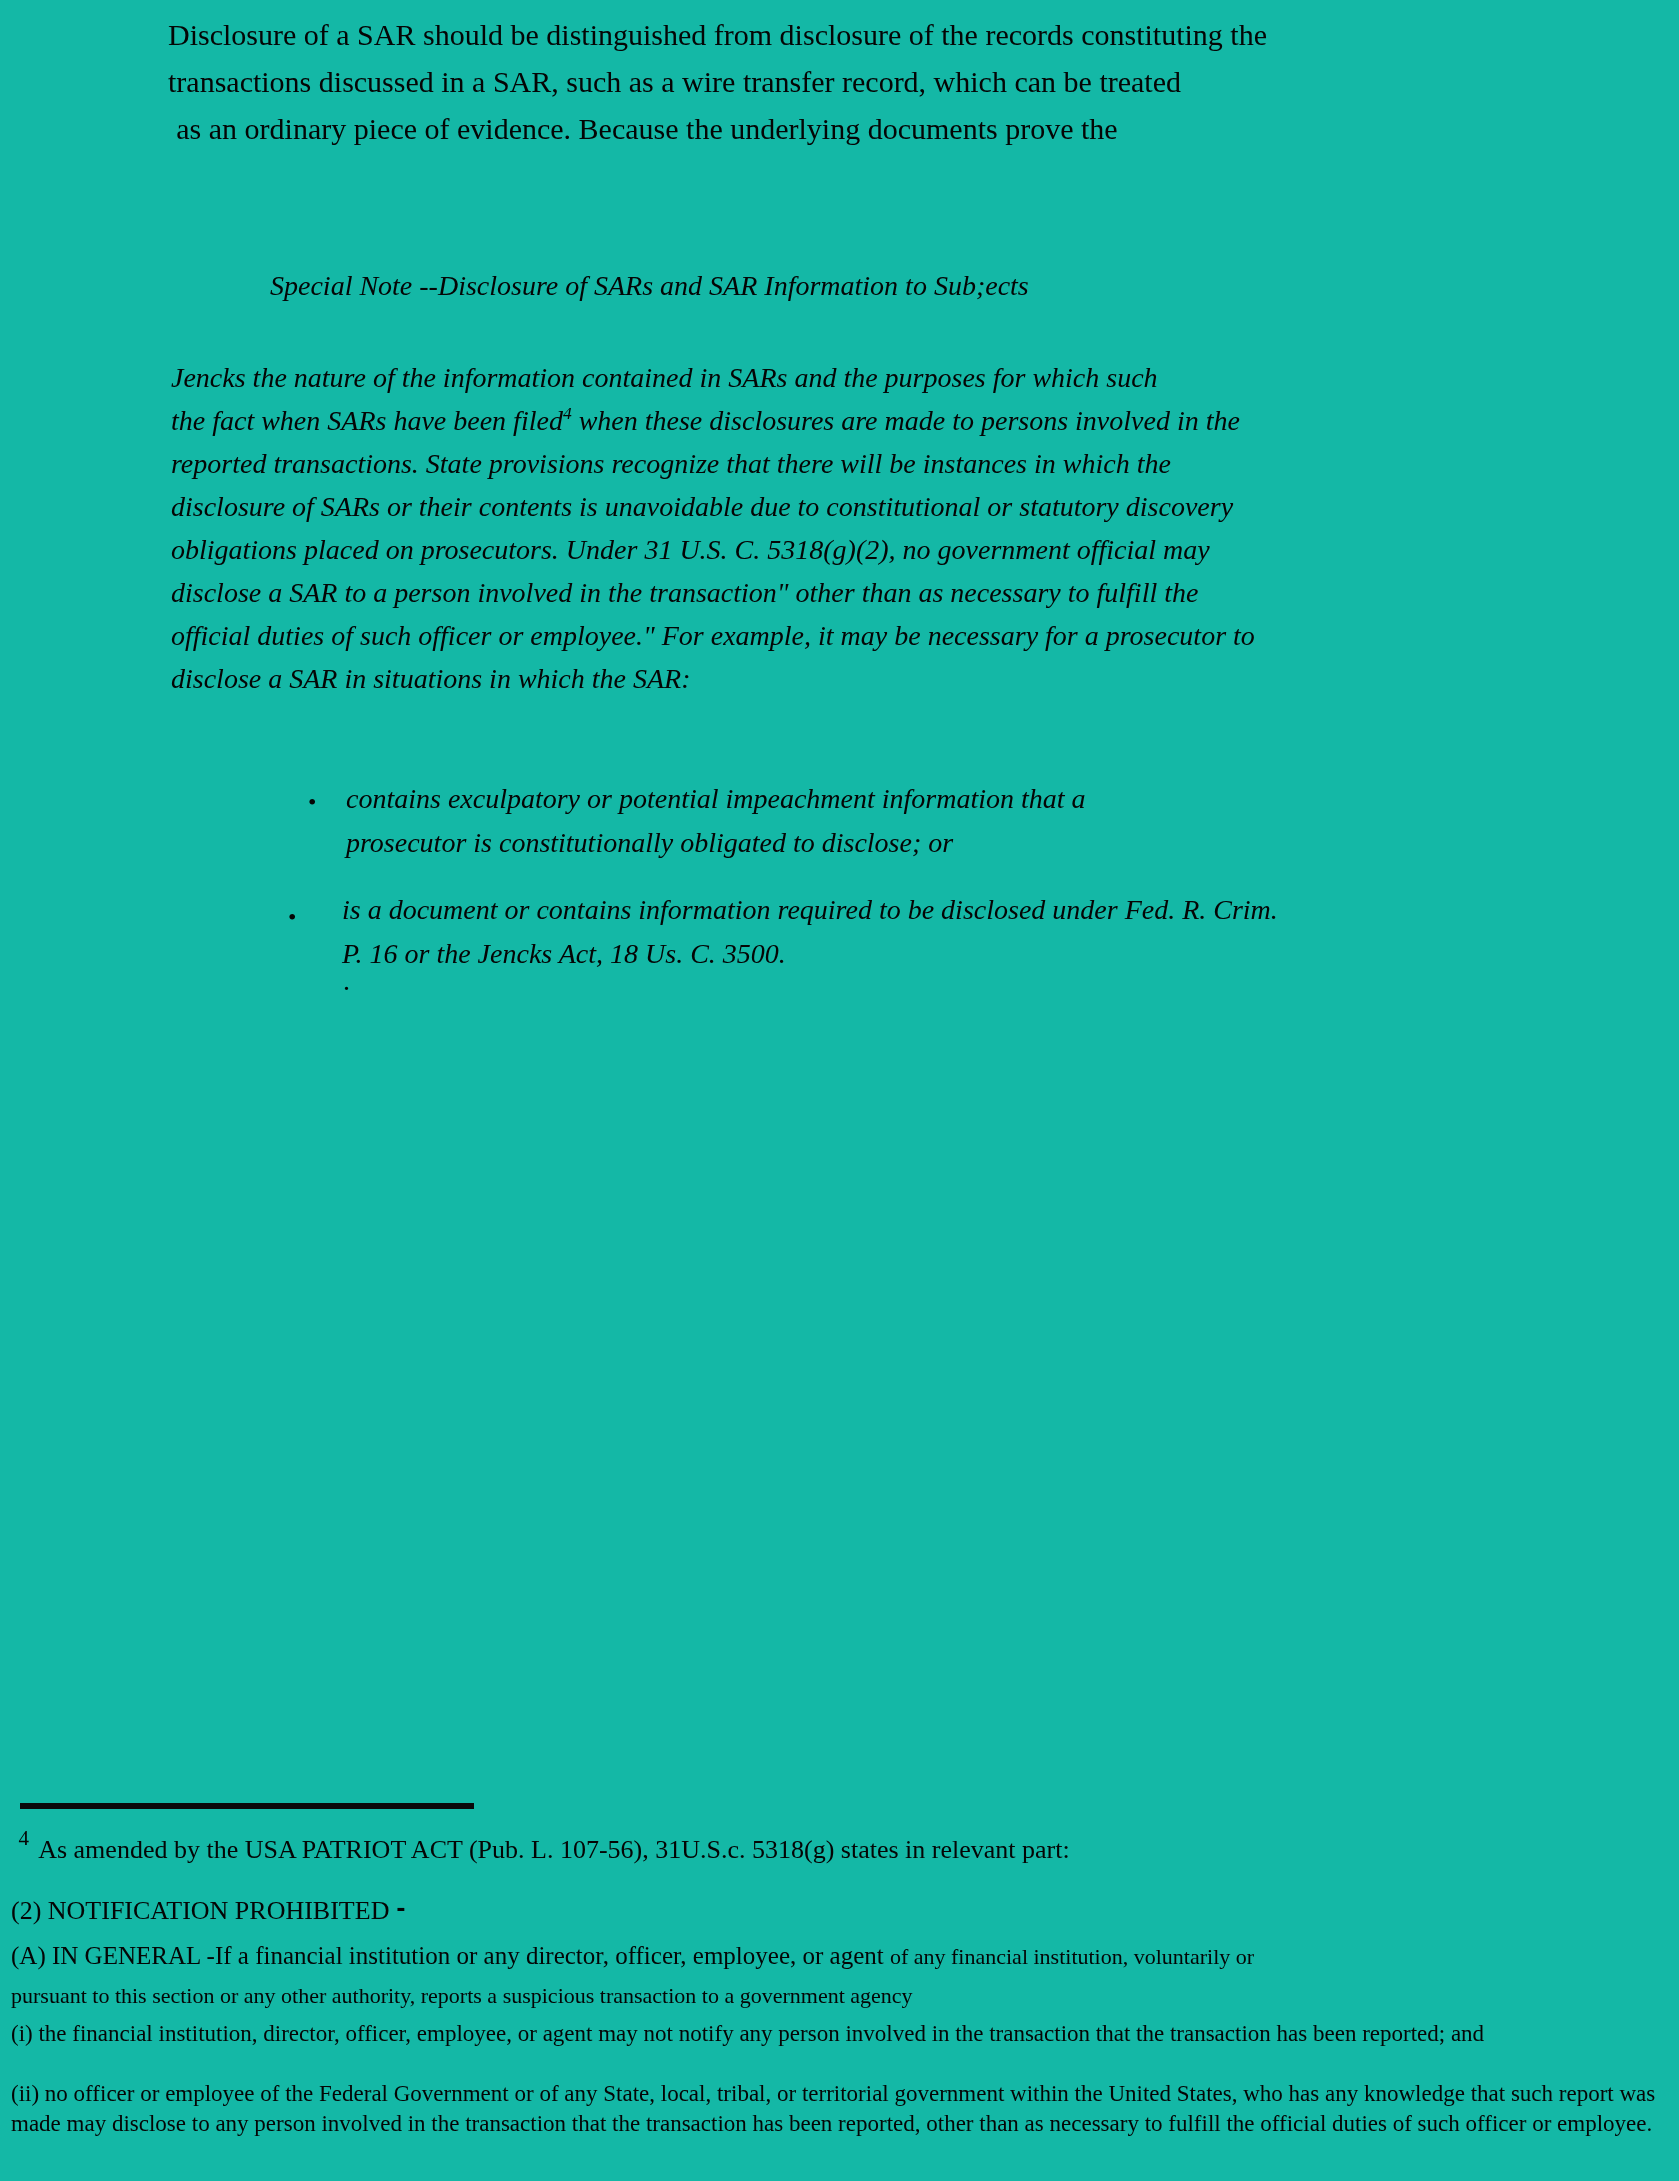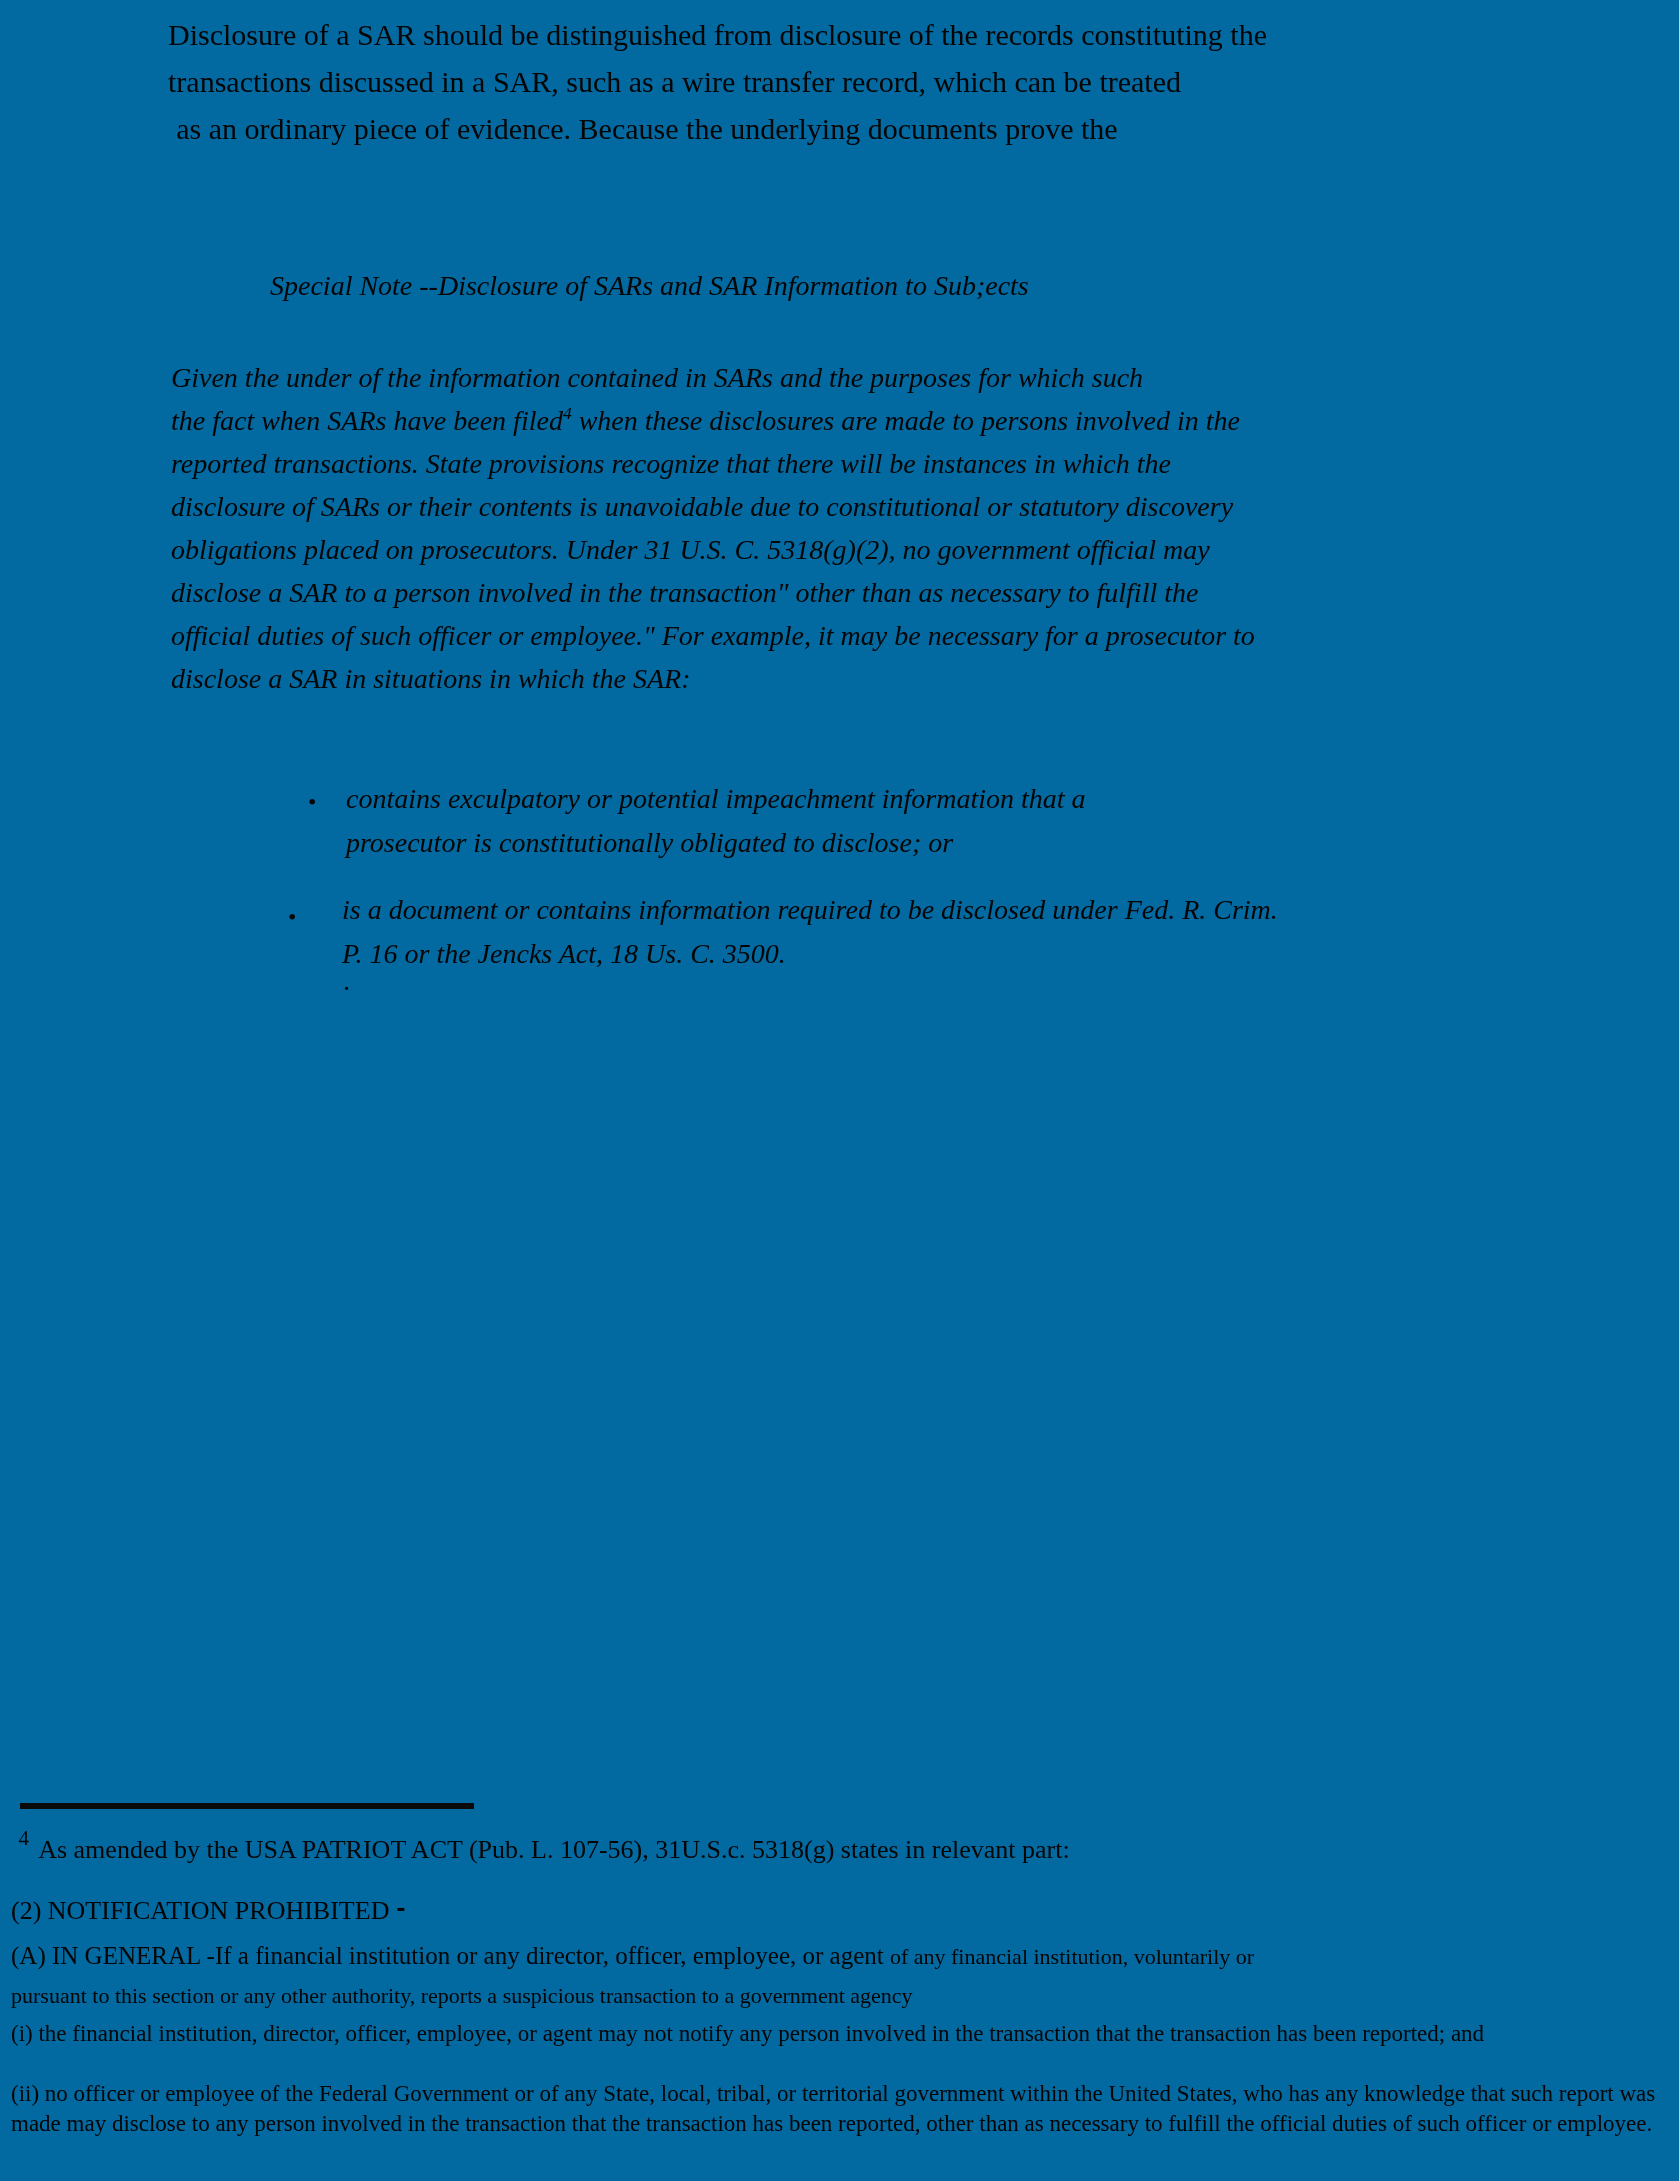--- a/index.html
+++ b/index.html
@@ -4,21 +4,21 @@
 <style>
   html, body {
     margin: 0;
     padding: 0;
     background: #ffffff;
   }
   #page {
     position: relative;
     width: 1680px;
     height: 2182px;
-    background: #0369a1;
+    background: #14b8a6;
     font-family: "Liberation Serif", "DejaVu Serif", serif;
     color: #050505;
     overflow: hidden;
   }
   
   .main-para {
     position: absolute;
     left: 168px;
     top: 11px;
     font-size: 30px;
@@ -153,21 +153,21 @@
 
   <div class="main-para">
     <div>Disclosure of a SAR should be distinguished from disclosure of the records constituting the</div>
     <div>transactions discussed in a SAR, such as a wire transfer record, which can be treated</div>
     <div class="indent2">as an ordinary piece of evidence. Because the underlying documents prove the</div>
   </div>
 
   <div class="special-note">Special Note --Disclosure of SARs and SAR Information to Sub;ects</div>
 
   <div class="italic-para">
-    <div>Given the under of the information contained in SARs and the purposes for which such</div>
+    <div>Jencks the nature of the information contained in SARs and the purposes for which such</div>
     <div><span>the fact when SARs have been filed</span><sup class="fnref">4</sup><span> when these disclosures are made to persons involved in the</span></div>
     <div>reported transactions. State provisions recognize that there will be instances in which the</div>
     <div>disclosure of SARs or their contents is unavoidable due to constitutional or statutory discovery</div>
     <div>obligations placed on prosecutors. Under 31 U.S. C. 5318(g)(2), no government official may</div>
     <div>disclose a SAR to a person involved in the transaction" other than as necessary to fulfill the</div>
     <div>official duties of such officer or employee." For example, it may be necessary for a prosecutor to</div>
     <div>disclose a SAR in situations in which the SAR:</div>
   </div>
 
   <div class="bullet-item" id="bullet-1">

